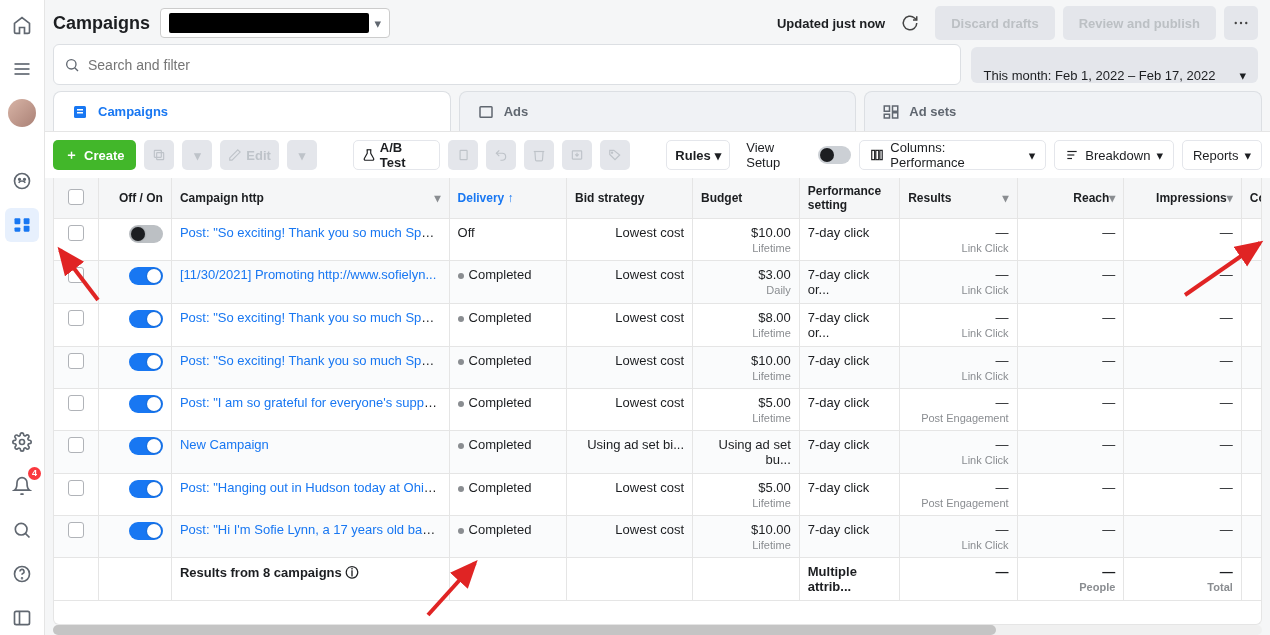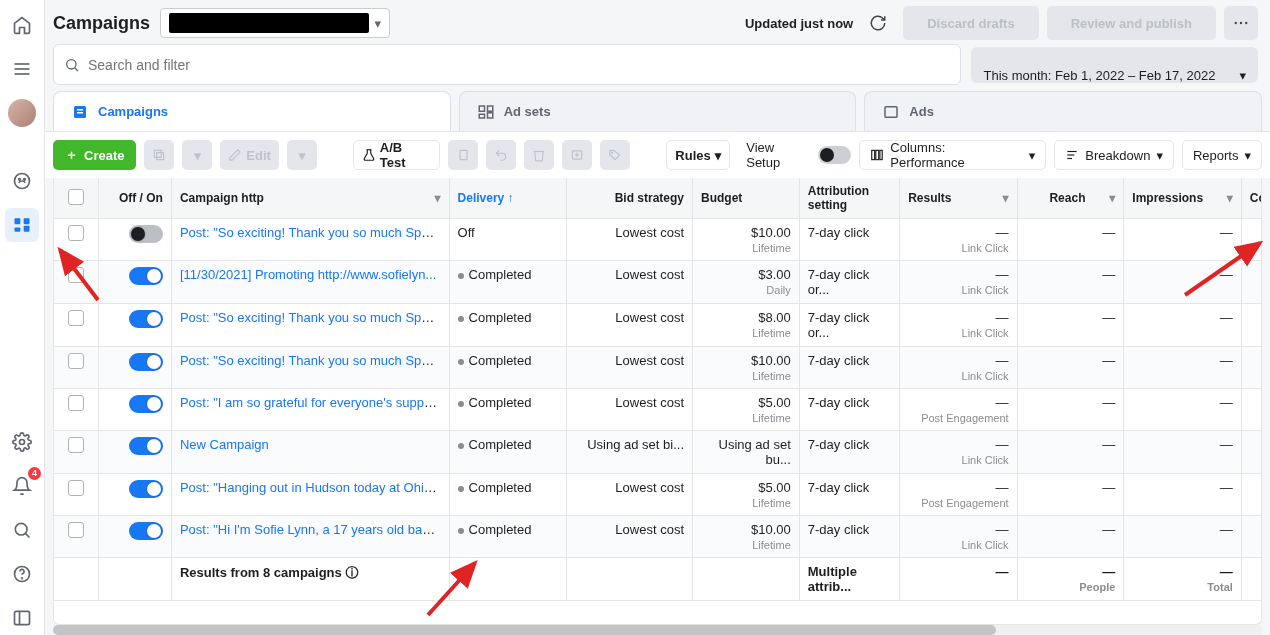--- a/index.html
+++ b/index.html
@@ -11,21 +11,21 @@
 .avatar-img { width: 28px; height: 28px; border-radius: 50%; background: linear-gradient(135deg,#d8b4a6,#aa8176); }
 .badge { position: absolute; top: -2px; right: -2px; background: #fa383e; color: #fff; font-size: 9px; border-radius: 7px; padding: 0 4px; line-height: 13px; font-weight: 700; }
 .main { flex: 1; display: flex; flex-direction: column; overflow: hidden; }
 .topbar { display: flex; align-items: center; padding: 6px 12px 4px 8px; gap: 10px; }
 .topbar .title { font-size: 18px; font-weight: 700; color: #1c1e21; }
 .account-select { display: flex; align-items: center; background: #fff; border: 1px solid #ccc; border-radius: 4px; height: 30px; min-width: 230px; padding: 0 8px; }
 .account-black { width: 200px; height: 20px; background: #000; border-radius: 2px; }
 .topbar-right { margin-left: auto; display: flex; align-items: center; gap: 8px; }
 .updated { font-size: 13px; color: #1c1e21; font-weight: 600; }
 .iconbtn { width: 34px; height: 34px; border-radius: 4px; display: flex; align-items: center; justify-content: center; cursor: pointer; color: #444; }
-.btn { height: 34px; padding: 0 24px; border-radius: 5px; display: flex; align-items: center; justify-content: center; font-weight: 600; font-size: 13px; cursor: pointer; }
+.btn { height: 34px; padding: 0 16px; border-radius: 5px; display: flex; align-items: center; justify-content: center; font-weight: 600; font-size: 13px; cursor: pointer; }
 .btn-disabled { background: #e4e6eb; color: #bcc0c4; }
 .searchrow { display: flex; align-items: center; gap: 10px; padding: 0 12px 6px 8px; }
 .searchbox { flex: 1; display: flex; align-items: center; background: #fff; border: 1px solid #dcdfe3; border-radius: 6px; height: 41px; padding: 0 10px; gap: 8px; }
 .searchbox input { border: none; outline: none; flex: 1; font-size: 14px; color: #606770; background: transparent; }
 .daterange { background: #e4e6eb; border-radius: 6px; height: 36px; padding: 0 12px; display: flex; align-items: flex-end; gap: 24px; font-size: 13px; color: #1c1e21; }
 .tabsrow { display: flex; gap: 8px; padding: 0 8px; align-items: flex-end; }
 .tab { flex: 1; background: #f0f2f5; border: 1px solid #dcdfe3; border-bottom: none; border-radius: 8px 8px 0 0; height: 40px; display: flex; align-items: center; gap: 8px; padding: 0 16px; color: #606770; font-weight: 600; cursor: pointer; }
 .tab.active { background: #fff; color: #1877f2; }
 .tab .tabicon { width: 20px; height: 20px; display: flex; align-items: center; justify-content: center; }
 .toolbar { background: #fff; border-top: 1px solid #e5e5e5; padding: 8px 8px; display: flex; align-items: center; gap: 8px; }
@@ -192,35 +192,35 @@
           <svg width="18" height="18" viewBox="0 0 24 24" fill="#1877f2">
             <rect x="4" y="4" width="16" height="16" rx="2"></rect>
             <path fill="#fff" d="M8 8h8v2H8zm0 4h8v2H8z"></path>
           </svg>
         </span>
       <span>Campaigns</span>
     </div>
     <div class="tab">
       <span class="tabicon">
           <svg width="18" height="18" viewBox="0 0 24 24" fill="none" stroke="currentColor" stroke-width="2">
+            <rect x="4" y="5" width="16" height="14" rx="1"></rect>
+          </svg>
+        </span>
+      <span>Ads</span>
+    </div>
+    <div class="tab">
+      <span class="tabicon">
+          <svg width="18" height="18" viewBox="0 0 24 24" fill="none" stroke="currentColor" stroke-width="2">
             <rect x="3" y="4" width="7" height="7"></rect>
             <rect x="14" y="4" width="7" height="7"></rect>
             <rect x="3" y="15" width="7" height="5"></rect>
             <rect x="14" y="13" width="7" height="7"></rect>
           </svg>
         </span>
       <span>Ad sets</span>
-    </div>
-    <div class="tab">
-      <span class="tabicon">
-          <svg width="18" height="18" viewBox="0 0 24 24" fill="none" stroke="currentColor" stroke-width="2">
-            <rect x="4" y="5" width="16" height="14" rx="1"></rect>
-          </svg>
-        </span>
-      <span>Ads</span>
     </div>
   </div>
 
   <div class="toolbar">
     <div class="create-btn">
         <span>＋</span>
         <span>Create</span>
       </div>
     <div class="tb-btn">
         <svg width="14" height="14" viewBox="0 0 24 24" fill="none" stroke="currentColor" stroke-width="2">
@@ -307,26 +307,26 @@
 
   <div class="table-wrap">
     <div class="table-scroll">
       <table>
         <thead>
           <tr>
             <th class="col-check"><span class="chk"></span></th>
             <th class="col-toggle">Off / On</th>
             <th class="col-name"><span>Campaign http</span> <span style="float:right;color:#8a8d91">▾</span></th>
             <th class="col-delivery sort">Delivery ↑</th>
-            <th class="col-bid" style="text-align:right">Bid strategy</th>
+            <th class="col-bid" style="text-align:left">Bid strategy</th>
             <th class="col-budget" style="text-align:left">Budget</th>
-            <th class="col-attr">Attribution setting</th>
+            <th class="col-attr">Performance setting</th>
             <th class="col-results" style="text-align:left"><span>Results</span> <span style="float:right;color:#8a8d91">▾</span></th>
-            <th class="col-reach" style="text-align:center"><span>Reach</span> <span style="float:right;color:#8a8d91">▾</span></th>
-            <th class="col-impr" style="text-align:left"><span>Impressions</span> <span style="float:right;color:#8a8d91">▾</span></th>
+            <th class="col-reach" style="text-align:right"><span>Reach</span> <span style="float:right;color:#8a8d91">▾</span></th>
+            <th class="col-impr" style="text-align:right"><span>Impressions</span> <span style="float:right;color:#8a8d91">▾</span></th>
             <th class="col-cpr" style="text-align:left">Cost per resu</th>
           </tr>
         </thead>
         <tbody id="tbody">
             <tr>
               <td class="col-check"><span class="chk"></span></td>
               <td class="col-toggle"><span class="togg off dark"></span></td>
               <td class="col-name name-cell"><span class="link">Post: "So exciting! Thank you so much Spect...</span></td>
               <td class="col-delivery">Off</td>
               <td class="col-bid num">Lowest cost</td>

